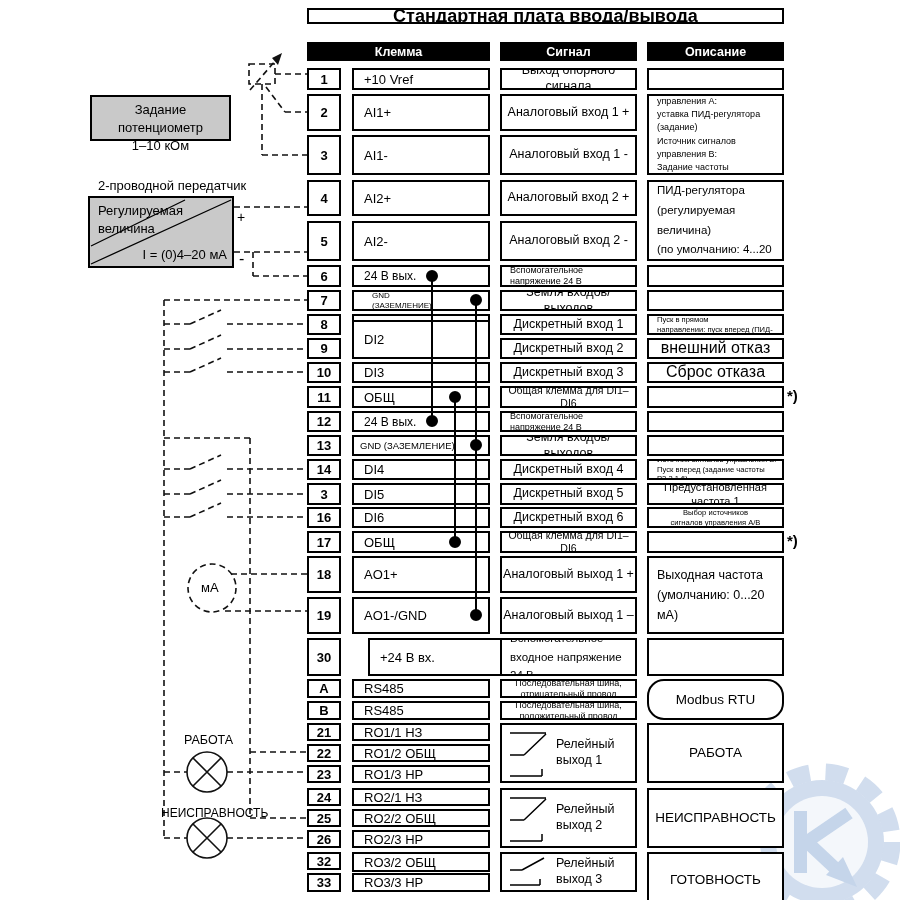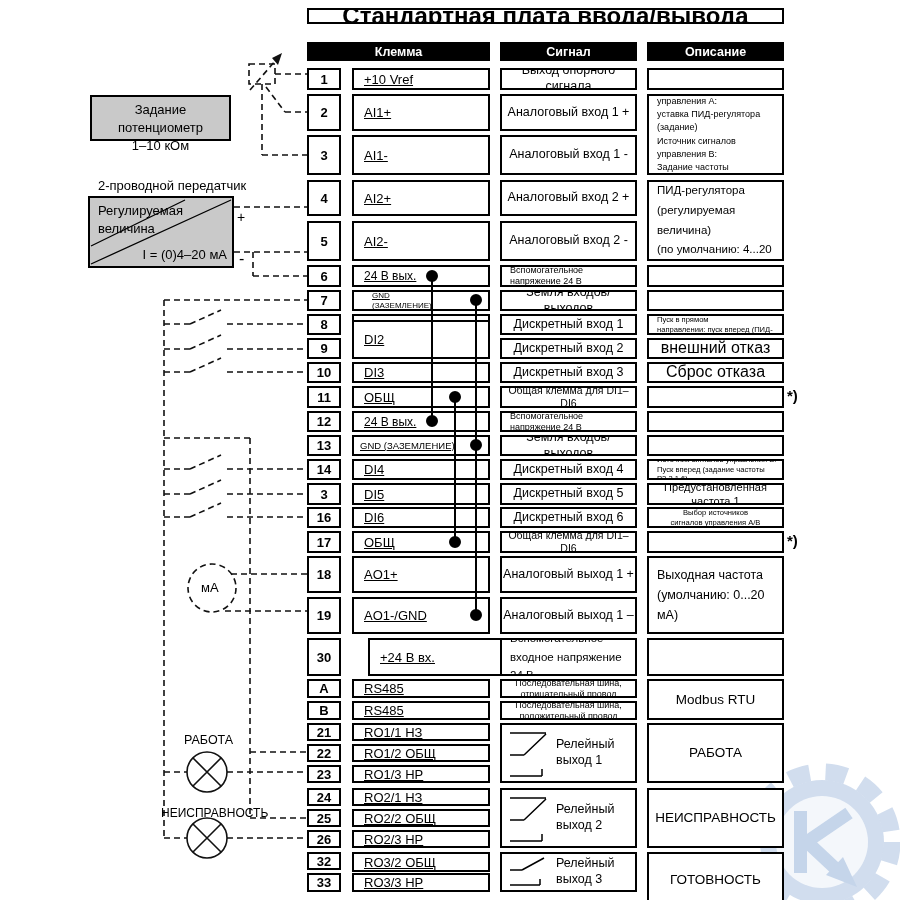--- a/index.html
+++ b/index.html
@@ -4,25 +4,25 @@
 <style>
   html,body{margin:0;padding:0;}
   body{width:900px;height:900px;background:#fff;position:relative;overflow:hidden;
        font-family:"Liberation Sans",sans-serif;color:#000;}
   #watermark{position:absolute;left:737px;top:757px;z-index:0;}
   #leftsvg{position:absolute;left:0;top:0;z-index:1;pointer-events:none;}
   #table-layer{position:absolute;left:0;top:0;width:900px;height:900px;z-index:2;}
   #wiresvg{position:absolute;left:0;top:0;z-index:4;pointer-events:none;}
   .box{position:absolute;background:#fff;border:2px solid #000;box-sizing:border-box;
        display:flex;align-items:center;justify-content:center;text-align:center;overflow:hidden;}
-  #title{left:307px;top:8px;width:477px;height:16px;font-size:24px;font-weight:bold;z-index:2;}
+  #title{left:307px;top:8px;width:477px;height:16px;font-size:18px;font-weight:bold;z-index:2;}
   .colhead{position:absolute;top:42px;height:19px;background:#000;color:#fff;font-weight:bold;
        font-size:12.5px;display:flex;align-items:center;justify-content:center;z-index:2;}
   .num{font-weight:bold;font-size:13px;}
-  .name{justify-content:flex-start;text-align:left;padding-left:10px;font-size:13px;white-space:pre-line;text-decoration:underline;}
+  .name{justify-content:flex-start;text-align:left;padding-left:10px;font-size:13px;white-space:pre-line;}
   .name.sm{font-size:12px;}
   .name.g2{font-size:8px;line-height:1.15;padding-left:18px;}
   .name.g1{font-size:9.5px;padding-left:6px;}
   .sig{font-size:12.5px;white-space:pre-line;line-height:1.25;}
   .sig.xs{font-size:9px;justify-content:flex-start;text-align:left;padding-left:8px;line-height:1.2;}
   .sig.s2{font-size:10.5px;}
   .sig.m2{font-size:11.5px;justify-content:flex-start;text-align:left;padding-left:8px;line-height:1.6;}
   .sig.ab{font-size:9px;line-height:1.15;}
   .desc{font-size:13.5px;white-space:pre-line;line-height:1.3;}
   .desc.left{justify-content:flex-start;text-align:left;padding-left:8px;}
@@ -260,21 +260,21 @@
     <div class="box desc xxs left" style="left: 647px; top: 459px; width: 137px; height: 21px;">Источник сигналов управления В:
 Пуск вперед (задание частоты Р3.3.1.6)</div>
     <div class="box desc s1" style="left: 647px; top: 483px; width: 137px; height: 22px;">Предустановленная частота 1</div>
     <div class="box desc xxs" style="left: 647px; top: 507px; width: 137px; height: 21px;">Выбор источников
 сигналов управления А/В</div>
     <div class="box desc" style="left: 647px; top: 531px; width: 137px; height: 22px;"></div>
     <span class="star" style="left: 787px; top: 532px;">*)</span>
     <div class="box desc m left" style="left: 647px; top: 556px; width: 137px; height: 78px;">Выходная частота
 (умолчанию: 0...20 мА)</div>
     <div class="box desc" style="left: 647px; top: 638px; width: 137px; height: 38px;"></div>
-    <div class="box desc" style="left: 647px; top: 679px; width: 137px; height: 41px;">Modbus RTU</div>
+    <div class="box desc" style="left: 647px; top: 679px; width: 137px; height: 41px; border-radius: 17px;">Modbus RTU</div>
     <div class="box desc" style="left: 647px; top: 723px; width: 137px; height: 60px;">РАБОТА</div>
     <div class="box desc" style="left: 647px; top: 788px; width: 137px; height: 60px;">НЕИСПРАВНОСТЬ</div>
     <div class="box desc" style="left: 647px; top: 852px; width: 137px; height: 56px;">ГОТОВНОСТЬ</div>
   </div>
 
 <svg id="wiresvg" width="900" height="900" viewBox="0 0 900 900">
   <g stroke="#000" stroke-width="2" fill="#000">
     <path d="M432 276 V421" fill="none"></path>
     <path d="M455 397 V542" fill="none"></path>
     <path d="M476 300 V615" fill="none"></path>

